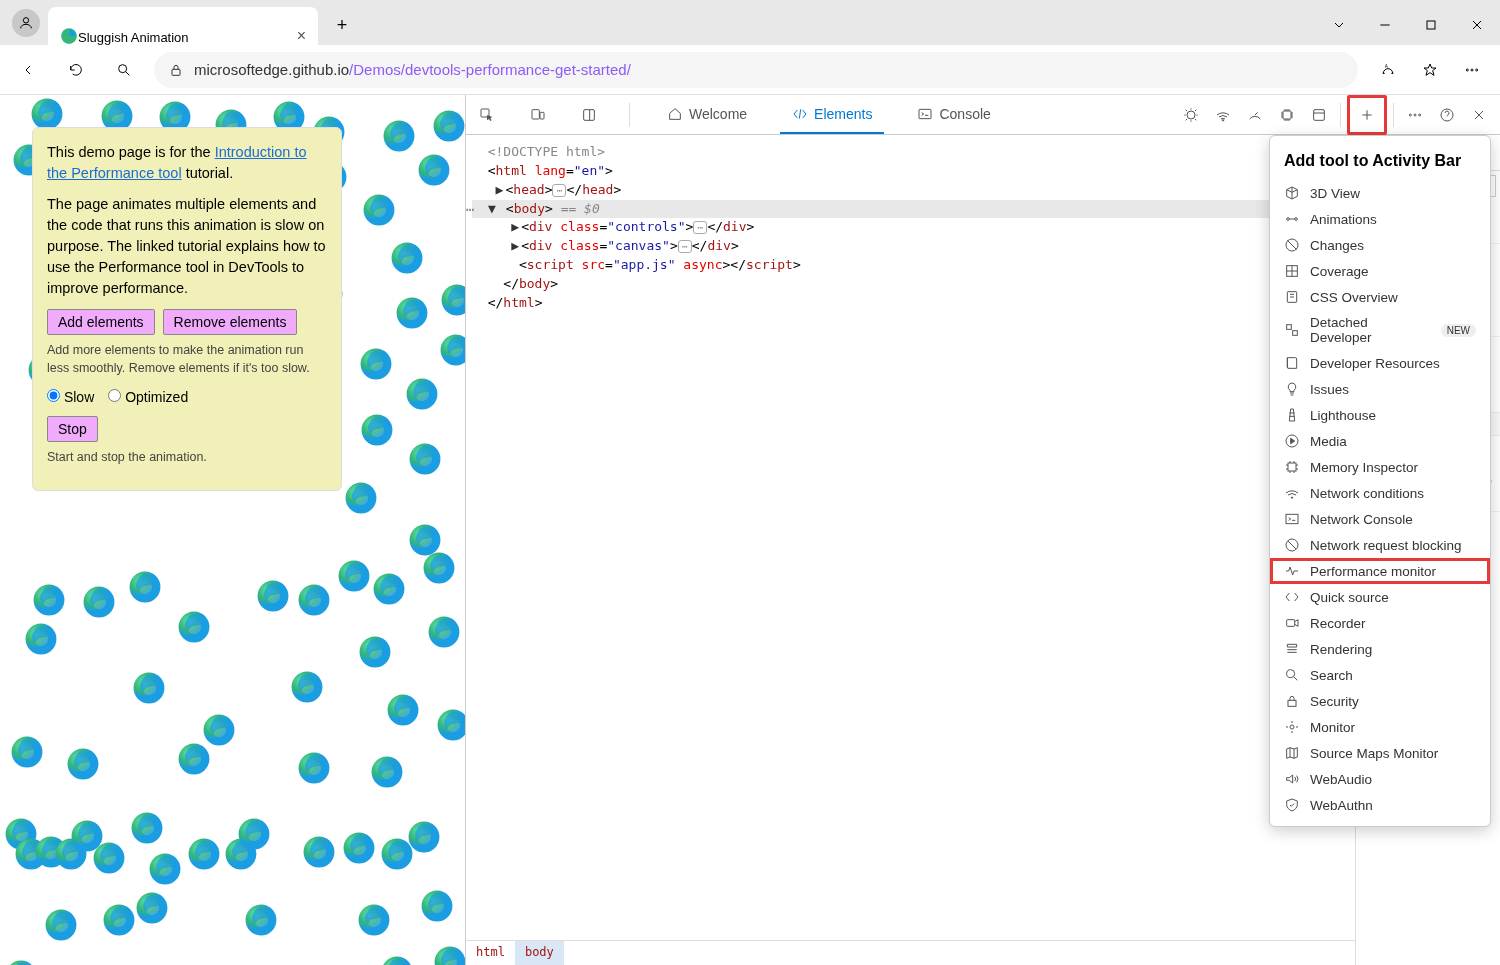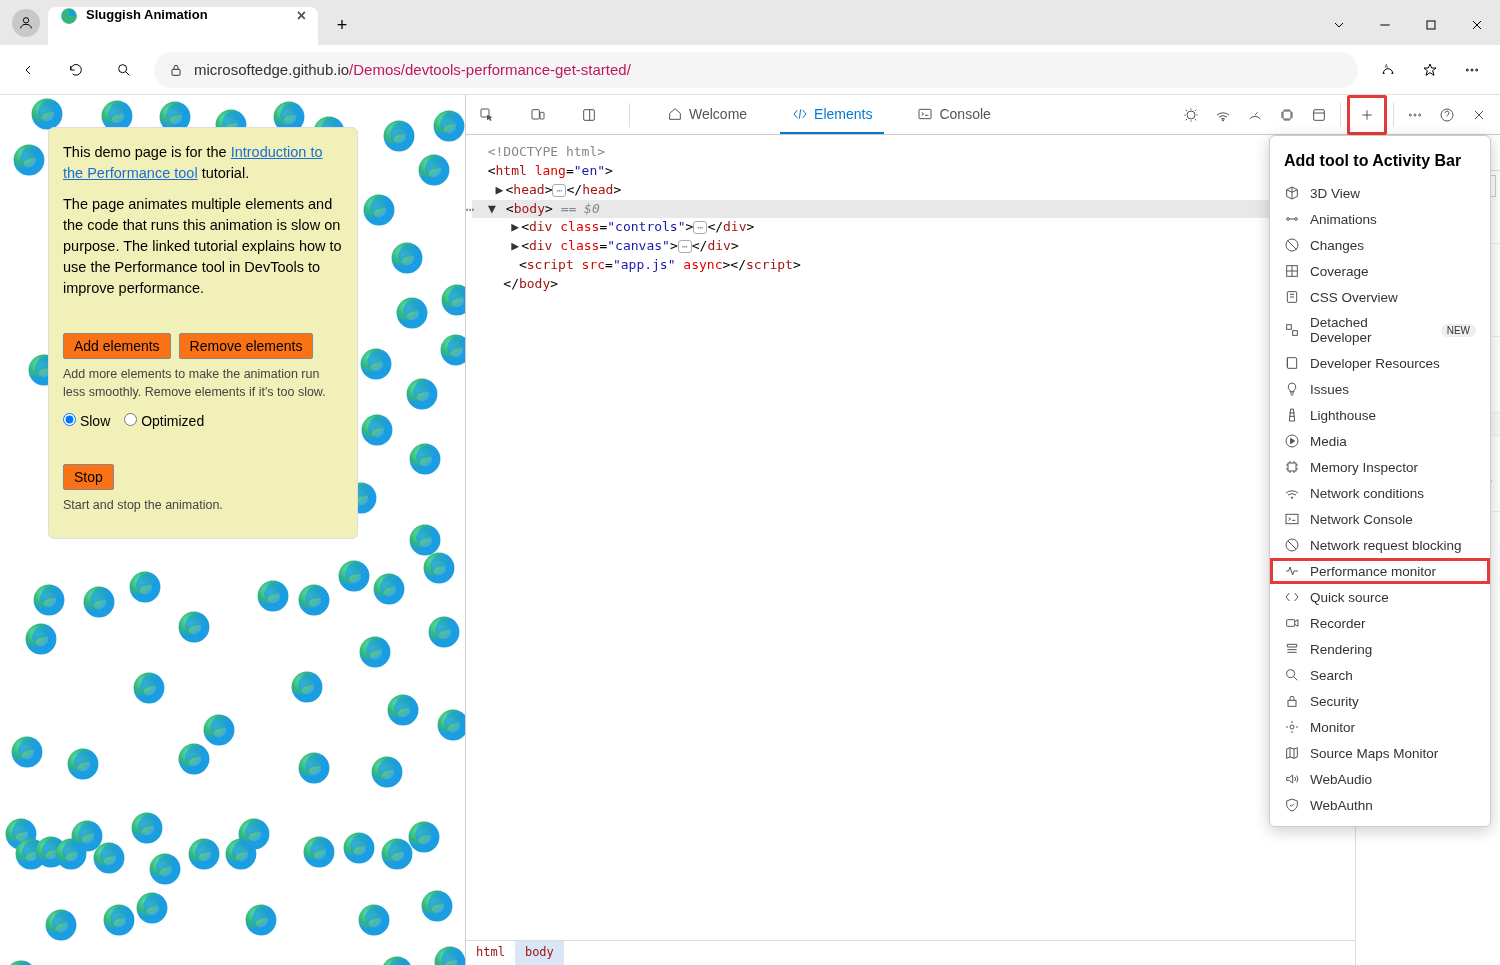--- a/index.html
+++ b/index.html
@@ -1,45 +1,45 @@
 <!DOCTYPE html>
 <html><head>
 <meta charset="utf-8">
 <style>
 * { box-sizing: border-box; margin: 0; padding: 0; }
 body { font-family: "Segoe UI", Arial, sans-serif; font-size: 13px; background: #f3f3f3; width: 1500px; height: 965px; overflow: hidden; }
 
 
 .titlebar { height: 45px; background: #e8e8e8; display: flex; align-items: flex-end; padding-left: 8px; }
 .profile-icon { width: 28px; height: 28px; background: #c8c8c8; border-radius: 50%; margin: 0 8px 8px 4px; display:flex;align-items:center;justify-content:center;}
-.tab { background: #fff; border-radius: 8px 8px 0 0; height: 38px; padding: 0 12px; display: flex; align-items: flex-start; gap: 8px; min-width: 270px; font-weight: bold; }
+.tab { background: #fff; border-radius: 8px 8px 0 0; height: 38px; padding: 0 12px; display: flex; align-items: flex-end; min-width: 270px; }
 .tab-favicon { width: 18px; height: 18px; }
 .tab-title { flex: 1; font-size: 13px; }
 .tab-close { font-size: 16px; color: #555; cursor: pointer; }
 .newtab { width: 32px; height: 32px; display: flex; align-items: center; justify-content: center; font-size: 18px; margin-left: 8px; margin-bottom: 4px; cursor: pointer; }
 .window-controls { margin-left: auto; display: flex; }
 .window-btn { width: 46px; height: 40px; display: flex; align-items: center; justify-content: center; cursor: pointer; font-size: 14px; }
 
 
 .toolbar { height: 50px; background: #fff; display: flex; align-items: center; padding: 0 10px; gap: 12px; border-bottom: 1px solid #e0e0e0; }
 .toolbar-btn { width: 36px; height: 36px; display: flex; align-items: center; justify-content: center; border-radius: 4px; cursor: pointer; }
 .urlbar { flex: 1; height: 36px; background: #f5f5f5; border-radius: 18px; display: flex; align-items: center; padding: 0 14px; font-size: 15px; color: #333; }
-.url-dim { color: #be185d; }
+.url-dim { color: #8b5cf6; }
 .right-icons { display: flex; gap: 6px; align-items: center; }
 
 
 .content { display: flex; height: calc(965px - 45px - 50px); background: #fff; }
 .page-area { width: 465px; position: relative; background: #fff; overflow: hidden; }
 .edge-logo { position: absolute; width: 38px; height: 38px; }
 .edge-logo svg { width: 100%; height: 100%; }
 
-.info-panel { position: absolute; top: 32px; left: 48px; width: 310px; background: #f0f0b8; border: 1px solid #ddd; border-radius: 6px; padding: 14px; font-size: 14.5px; line-height: 1.45; }
+.info-panel { position: absolute; top: 32px; left: 32px; width: 310px; background: #f0f0b8; border: 1px solid #ddd; border-radius: 6px; padding: 14px; font-size: 14.5px; line-height: 1.45; }
 .info-panel p { margin-bottom: 10px; }
 .info-link { color: #1a6dd6; text-decoration: underline; }
-.demo-btn { background: #f97316; border: 1px solid #888; padding: 4px 10px; font-size: 14px; cursor: pointer; border-radius: 2px; margin-top: 24px; }
+.demo-btn { background: #f0abfc; border: 1px solid #888; padding: 4px 10px; font-size: 14px; cursor: pointer; border-radius: 2px; }
 .demo-btn-row { display: flex; gap: 8px; margin-bottom: 6px; }
 .small-text { font-size: 12.5px; color: #444; margin-bottom: 10px; }
 .radio-row { display: flex; gap: 14px; margin: 8px 0; align-items: center; font-size: 14px; }
 
 
 .devtools { flex: 1; display: flex; flex-direction: column; border-left: 1px solid #ccc; background: #fff; }
 .dt-tabbar { height: 40px; border-bottom: 1px solid #ccc; display: flex; align-items: center; padding: 0 6px; gap: 21px; }
 .dt-icon-btn { width: 30px; height: 30px; display: flex; align-items: center; justify-content: center; cursor: pointer; color: #555; border-radius: 3px; }
 .dt-sep { width: 1px; height: 24px; background: #ddd; margin: 0 4px; }
 .dt-tab { height: 38px; padding: 0 12px; display: flex; align-items: center; gap: 6px; cursor: pointer; color: #555; font-size: 14px; border-bottom: 2px solid transparent; }
@@ -1163,20 +1163,21 @@
         <div class="dom-line">  &lt;<span class="tag">html</span> <span class="attr-name">lang</span>=<span class="attr-val">"en"</span>&gt;</div>
         <div class="dom-line">   <span class="dom-expand">▶</span>&lt;<span class="tag">head</span>&gt;<span style="border:1px solid #aaa;border-radius:3px;padding:0 3px;font-size:10px;color:#888">⋯</span>&lt;/<span class="tag">head</span>&gt;</div>
         <div class="dom-selected">
             <span class="dots-before">⋯</span>
             <span style="padding-left:16px"> <span class="dom-expand">▼</span> &lt;<span class="tag">body</span>&gt;  <span class="dom-dim">== $0</span></span>
           </div>
         <div class="dom-line">     <span class="dom-expand">▶</span>&lt;<span class="tag">div</span> <span class="attr-name">class</span>=<span class="attr-val">"controls"</span>&gt;<span style="border:1px solid #aaa;border-radius:3px;padding:0 3px;font-size:10px;color:#888">⋯</span>&lt;/<span class="tag">div</span>&gt;</div>
         <div class="dom-line">     <span class="dom-expand">▶</span>&lt;<span class="tag">div</span> <span class="attr-name">class</span>=<span class="attr-val">"canvas"</span>&gt;<span style="border:1px solid #aaa;border-radius:3px;padding:0 3px;font-size:10px;color:#888">⋯</span>&lt;/<span class="tag">div</span>&gt;</div>
         <div class="dom-line">      &lt;<span class="tag">script</span> <span class="attr-name">src</span>=<span class="attr-val">"app.js"</span> <span class="attr-name">async</span>&gt;&lt;/<span class="tag">script</span>&gt;</div>
         <div class="dom-line">    &lt;/<span class="tag">body</span>&gt;</div>
+        <div class="dom-line">  &lt;/<span class="tag">html</span>&gt;</div>
 
         <div class="breadcrumb">
           <span class="bc-item">html</span>
           <span class="bc-item sel">body</span>
         </div>
       </div>
 
       <div class="styles-pane">
         <div class="styles-tabs">
           <div class="style-tab active">Styles</div>

